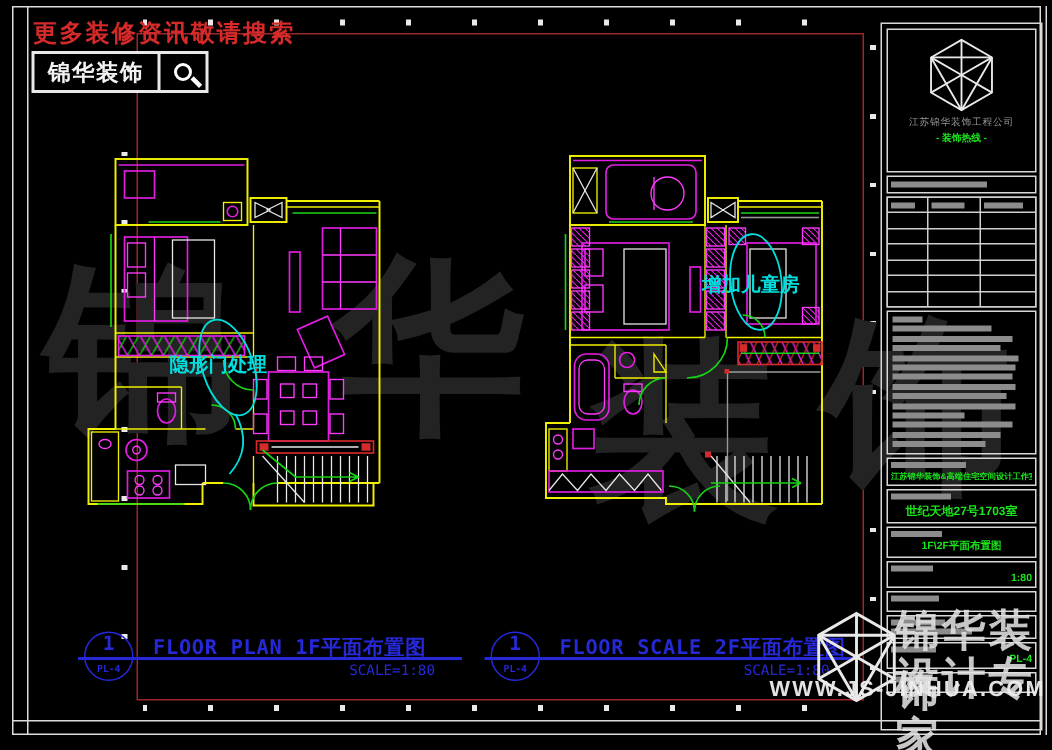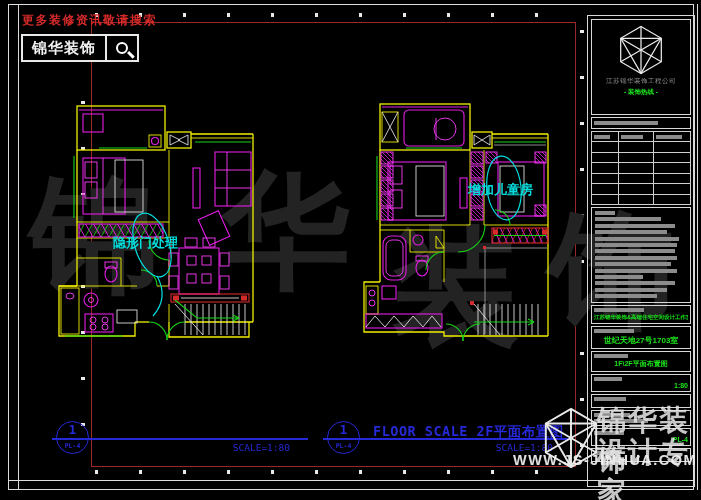--- a/index.html
+++ b/index.html
@@ -27,21 +27,21 @@
   .tick-right{position:absolute;left:580px;top:30px;width:4px;height:420px;
     background:repeating-linear-gradient(180deg,var(--wht) 0 3px,transparent 3px 46px)}
 
   
   .wm-bg{position:absolute;inset:0;z-index:1;pointer-events:none}
   .wm-bg span{position:absolute;font:bold 128px "Liberation Serif",serif;color:#232323;line-height:1}
   .wmc1{left:30px;top:172px}.wmc2{left:222px;top:168px}
   .wmc3{left:392px;top:224px}.wmc4{left:548px;top:208px}
 
   
-  .promo{position:absolute;left:22px;top:12px;font-weight:bold;font-size:12px;
+  .promo{position:absolute;left:22px;top:12px;font-weight:bold;font-size:16px;
     letter-spacing:1.5px;color:var(--accred);z-index:4}
   .brand-box{position:absolute;left:21px;top:34px;width:118px;height:28px;background:#000;
     border:2px solid var(--wht);display:flex;align-items:stretch;z-index:4}
   .brand-label{flex:1;display:flex;align-items:center;justify-content:center;
     font:bold 15px "Liberation Serif",serif;color:#f2f2f2;letter-spacing:1px}
   .brand-sep{width:2px;background:var(--wht)}
   .brand-search{width:30px;display:flex;align-items:center;justify-content:center}
   .lens{position:relative;width:12px;height:12px;border:2.4px solid #fff;border-radius:50%}
   .lens::after{content:"";position:absolute;left:9px;top:9px;width:2.6px;height:8px;
     background:#fff;transform:rotate(-45deg);transform-origin:top left}
@@ -353,20 +353,21 @@
       <text class="ctext" x="116" y="104">增加儿童房</text>
     </g>
   </svg>
 
   <div class="plan-label lbl-1f">
     <div class="label-line"></div>
     <div class="marker">
       <span class="marker-num">1</span>
       <span class="marker-ref">PL-4</span>
     </div>
+    <div class="plan-title">FLOOR PLAN 1F平面布置图</div>
     <div class="plan-scale">SCALE=1:80</div>
   </div>
   <div class="plan-label lbl-2f">
     <div class="label-line"></div>
     <div class="marker">
       <span class="marker-num">1</span>
       <span class="marker-ref">PL-4</span>
     </div>
     <div class="plan-title">FLOOR SCALE 2F平面布置图</div>
     <div class="plan-scale">SCALE=1:80</div>

